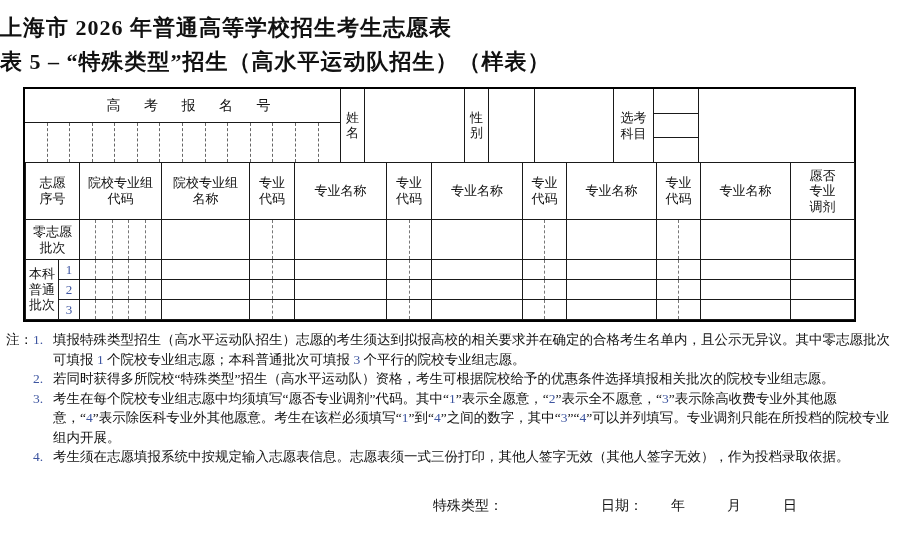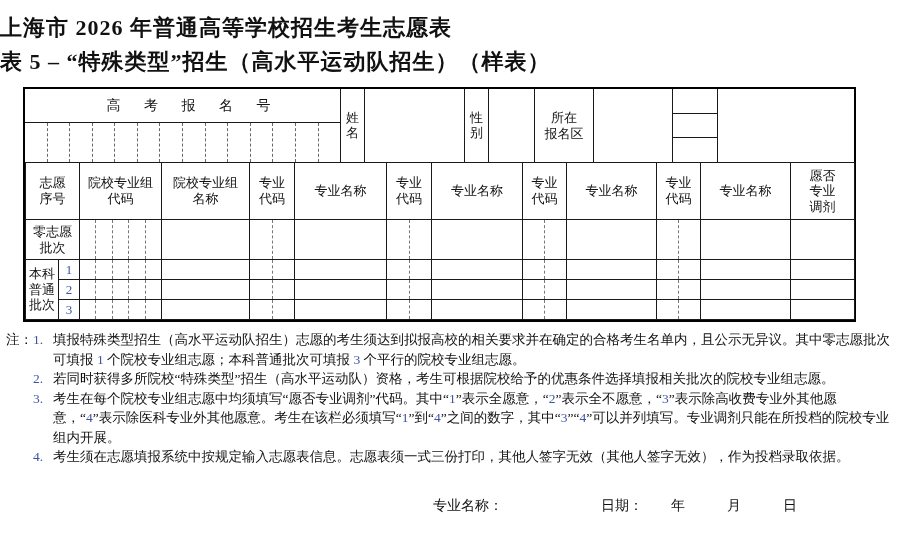--- a/index.html
+++ b/index.html
@@ -88,23 +88,23 @@
           <span></span>
           <span></span>
       </div>
     </div>
     <div class="vlabel">姓
 名</div>
     <div class="box-name"></div>
     <div class="vlabel">性
 别</div>
     <div class="box-gender"></div>
-    <div class="mlabel lab-district">所在
-报名区</div>
     <div class="box-district"></div>
+    <div class="mlabel lab-subjects">选考
+科目</div>
     <div class="stack">
       <div></div>
       <div></div>
       <div></div>
     </div>
     <div class="box-lang"></div>
   </div>
 
   <table class="vtable">
     <colgroup>
@@ -226,18 +226,18 @@
       <span class="note-text">考生在每个院校专业组志愿中均须填写“愿否专业调剂”代码。其中“<span class="d">1</span>”表示全愿意，“<span class="d">2</span>”表示全不愿意，“<span class="d">3</span>”表示除高收费专业外其他愿意，“<span class="d">4</span>”表示除医科专业外其他愿意。考生在该栏必须填写“<span class="d">1</span>”到“<span class="d">4</span>”之间的数字，其中“<span class="d">3</span>”“<span class="d">4</span>”可以并列填写。专业调剂只能在所投档的院校专业组内开展。</span>
     </div>
     <div class="note-item">
       <span class="note-num">4.</span>
       <span class="note-text">考生须在志愿填报系统中按规定输入志愿表信息。志愿表须一式三份打印，其他人签字无效（其他人签字无效），作为投档录取依据。</span>
     </div>
   </div>
 </div>
 
 <div class="sig">
-  <span>专业名称：</span>
+  <span>特殊类型：</span>
   <span class="sig-date">日期：</span>
   <span class="sig-year">年</span>
   <span class="sig-month">月</span>
   <span class="sig-day">日</span>
 </div>
 
 </body></html>

